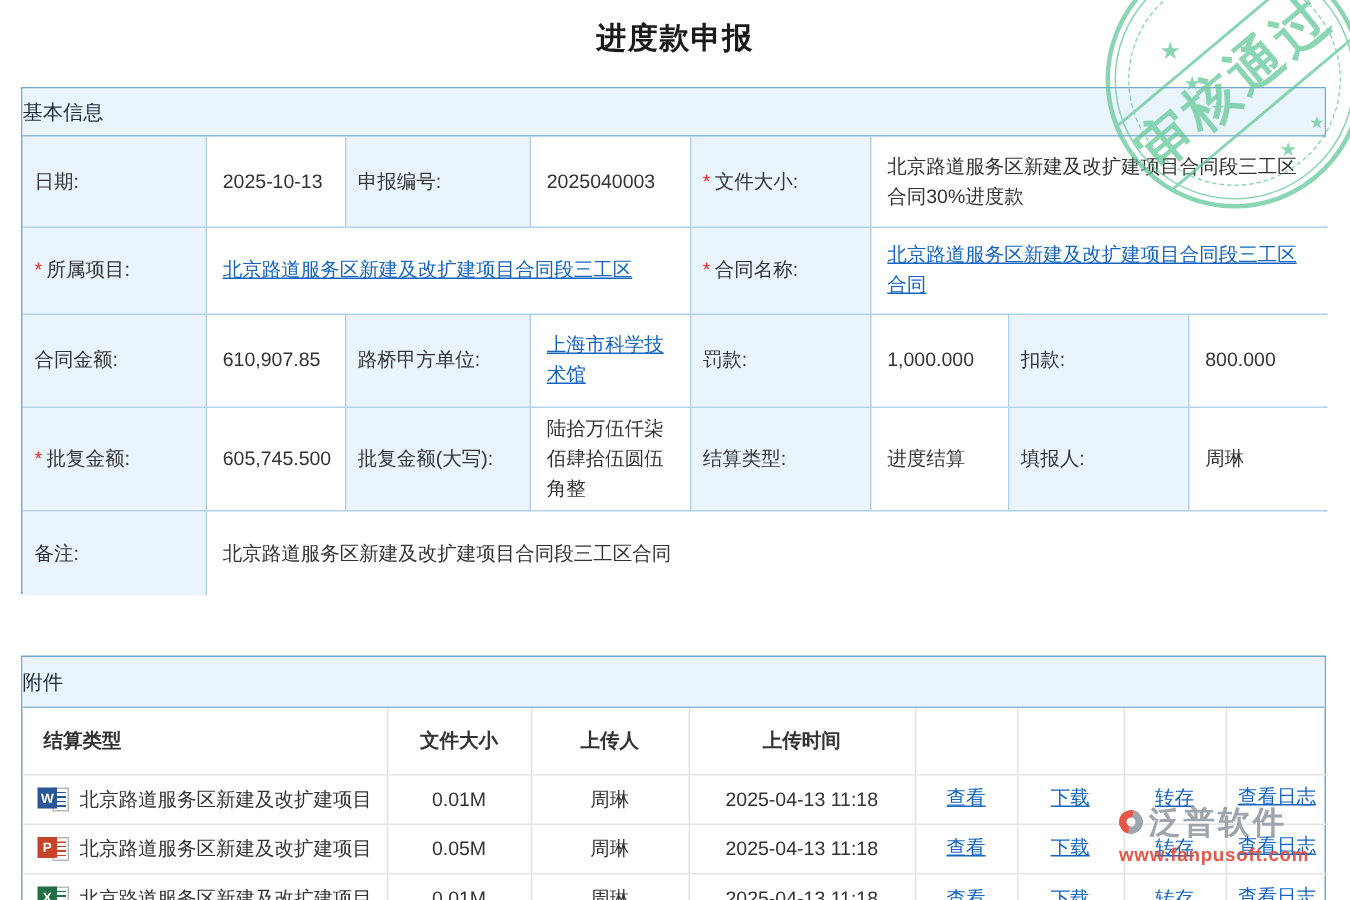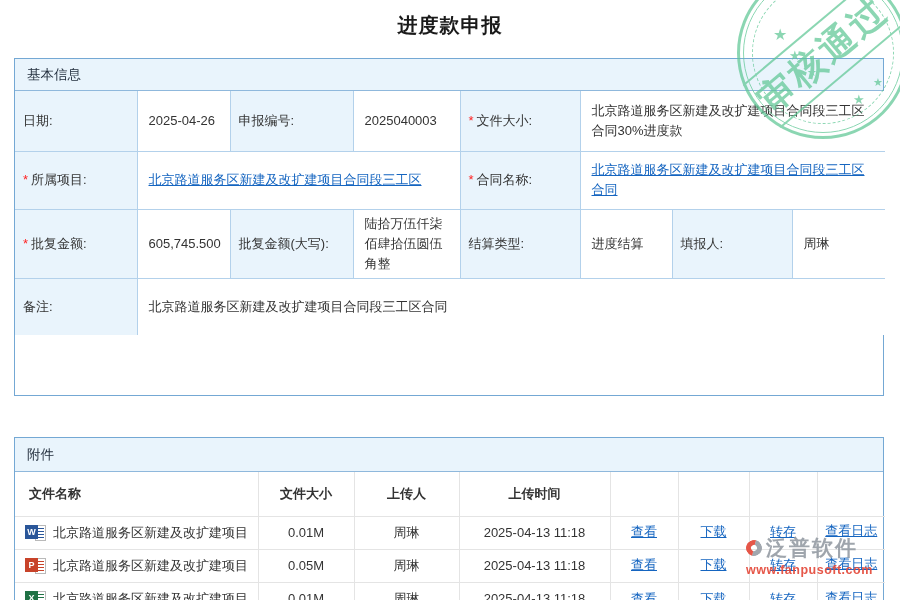--- a/index.html
+++ b/index.html
@@ -7,21 +7,21 @@
   .screen{position:relative;width:900px;height:600px;background:#fff;overflow:hidden;margin:0 auto;}
 
   .page-title{position:absolute;top:12px;left:0;width:100%;text-align:center;
     font-size:20px;font-weight:bold;color:#1a1a1a;letter-spacing:1px;}
 
   
   .panel{position:absolute;left:14px;width:870px;border:1px solid #74a8d4;background:#fff;box-sizing:border-box;}
   .panel-basic{top:58px;height:338px;}
   .panel-attach{top:437px;height:178px;}
   .panel-hd{background:#e9f4fc;color:#1f2b3a;font-size:13.5px;
-    padding:0 12px;display:flex;align-items:center;border-bottom:1px solid #8fb8dc;}
+    padding:0 0;display:flex;align-items:center;border-bottom:1px solid #8fb8dc;}
   .panel-basic .panel-hd{height:31px;}
   .panel-attach .panel-hd{height:33px;}
 
   table{border-collapse:collapse;table-layout:fixed;width:100%;}
   td,th{font-size:13px;font-weight:normal;overflow:hidden;}
 
   
   .tbl-basic td{border-right:1px solid #b3d1eb;border-bottom:1px solid #b3d1eb;padding:4px 8px;box-sizing:border-box;}
   .tbl-basic td:last-child{border-right:none;}
   .tbl-basic tr:last-child td{border-bottom:none;}
@@ -90,31 +90,41 @@
           <col style="width:123px">
           <col style="width:107px">
         <col style="width:120px">
           <col style="width:92px">
           <col style="width:120px">
           <col style="width:93px">
       </colgroup>
       <tbody>
           <tr style="height:60px">
         <td class="lbl"><span>日期:</span></td>
-        <td class="val">2025-04-26</td>
+        <td class="val">2025-10-13</td>
         <td class="lbl"><span>申报编号:</span></td>
         <td class="val">2025040003</td>
         <td class="lbl"><span class="req">*</span><span>文件大小:</span></td>
         <td class="val" colspan="3">北京路道服务区新建及改扩建项目合同段三工区合同30%进度款</td>
       </tr>
       <tr style="height:58px">
         <td class="lbl"><span class="req">*</span><span>所属项目:</span></td>
         <td class="val" colspan="3"><a class="lnk">北京路道服务区新建及改扩建项目合同段三工区</a></td>
         <td class="lbl"><span class="req">*</span><span>合同名称:</span></td>
         <td class="val" colspan="3"><a class="lnk">北京路道服务区新建及改扩建项目合同段三工区合同</a></td>
+      </tr>
+      <tr style="height:62px">
+        <td class="lbl"><span>合同金额:</span></td>
+        <td class="val">610,907.85</td>
+        <td class="lbl"><span>路桥甲方单位:</span></td>
+        <td class="val"><a class="lnk">上海市科学技术馆</a></td>
+        <td class="lbl"><span>罚款:</span></td>
+        <td class="val">1,000.000</td>
+        <td class="lbl"><span>扣款:</span></td>
+        <td class="val">800.000</td>
       </tr>
       <tr style="height:68px">
         <td class="lbl"><span class="req">*</span><span>批复金额:</span></td>
         <td class="val">605,745.500</td>
         <td class="lbl"><span>批复金额(大写):</span></td>
         <td class="val">陆拾万伍仟柒佰肆拾伍圆伍角整</td>
         <td class="lbl"><span>结算类型:</span></td>
         <td class="val">进度结算</td>
         <td class="lbl"><span>填报人:</span></td>
         <td class="val">周琳</td>
@@ -135,21 +145,21 @@
           <col style="width:96px">
           <col style="width:105px">
           <col style="width:151px">
         <col style="width:68px">
           <col style="width:71px">
           <col style="width:68px">
           <col style="width:68px">
       </colgroup>
       <tbody>
           <tr>
-        <th class="cell-name">文件名称</th>
+        <th class="cell-name">结算类型</th>
         <th>文件大小</th>
         <th>上传人</th>
         <th>上传时间</th>
         <th></th>
         <th></th>
         <th></th>
         <th></th>
       </tr>
 
       <tr>

